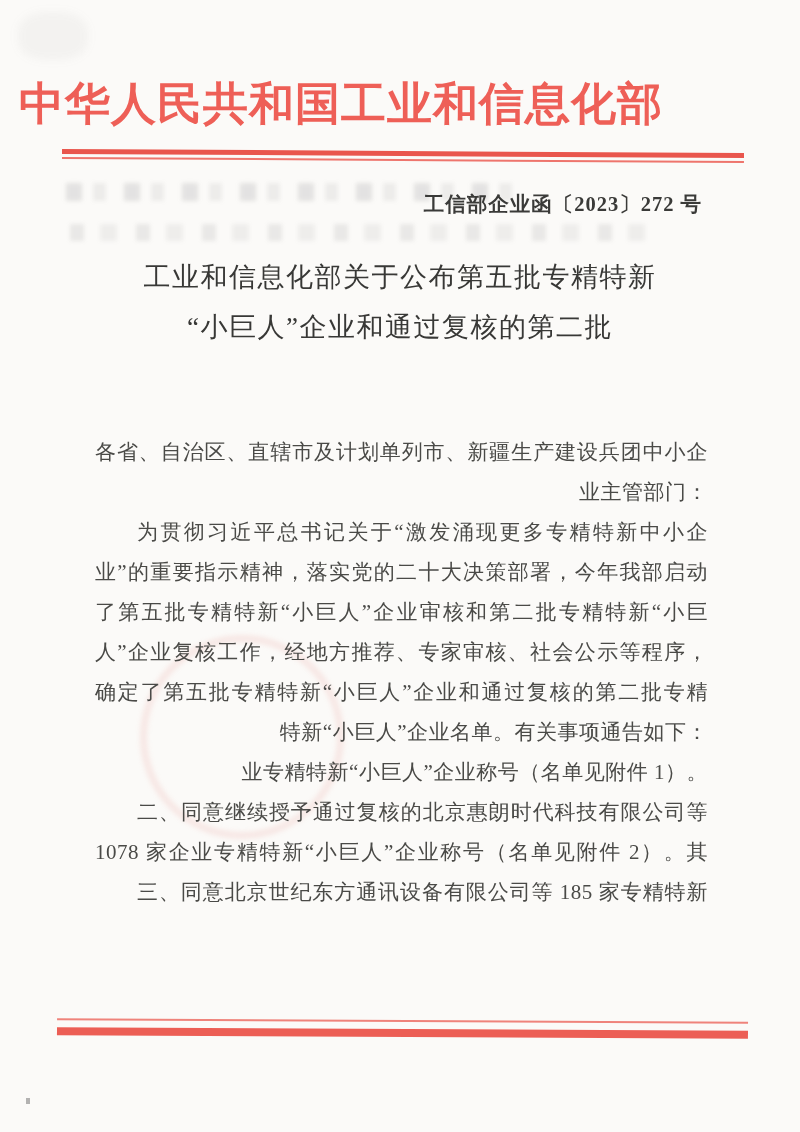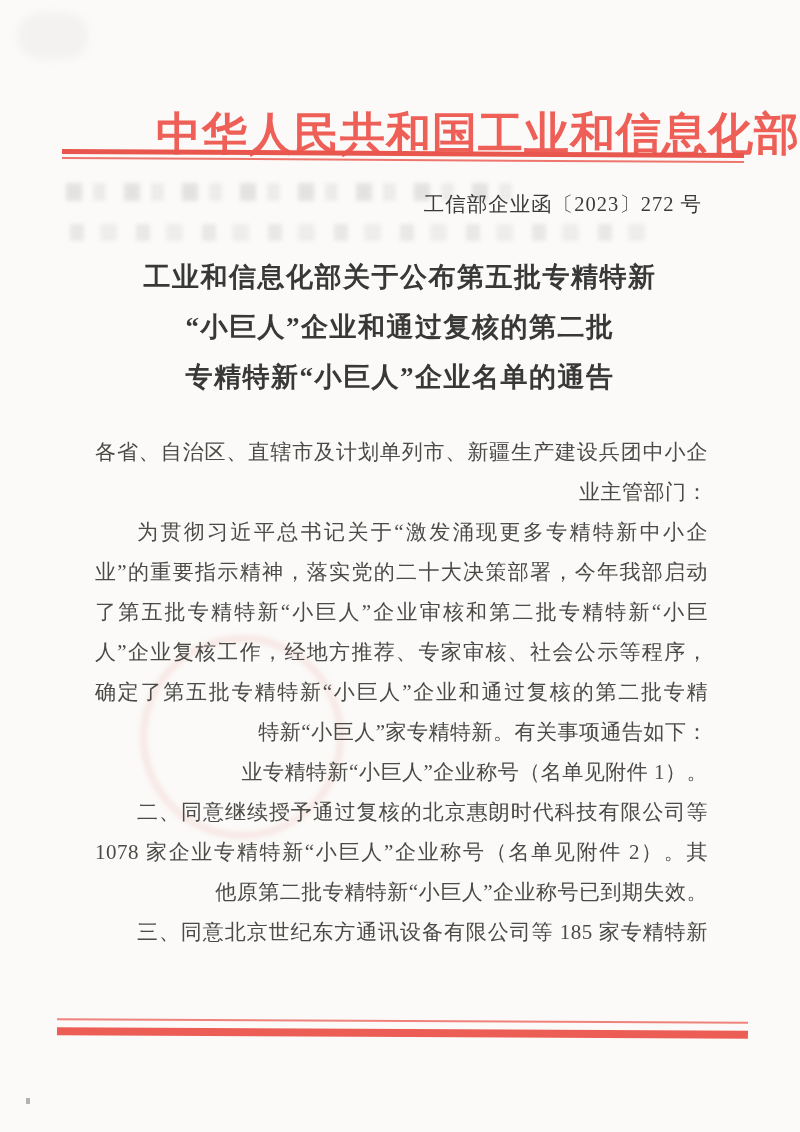--- a/index.html
+++ b/index.html
@@ -9,55 +9,57 @@
     height: 1132px;
     margin: 0 auto;
     background: #fbfaf8;
     overflow: hidden;
     font-family: "Liberation Serif", "DejaVu Serif", serif;
   }
 
   
   .ministry-name {
     position: absolute;
-    top: 104px; left: 0; right: 0;
-    text-align: right;
+    top: 74px; left: 0; right: 0;
+    text-align: left;
     font-size: 45px;
     font-weight: 700;
     letter-spacing: 1px;
     color: #ee5f57;
     filter: blur(0.25px);
     white-space: nowrap;
+    padding-left: 19px;
   }
   .header-rule {
     position: absolute;
     top: 151px; left: 62px; right: 56px;
     transform: rotate(0.35deg);
   }
   .header-rule .thick { height: 5px; background: #e9564d; }
   .header-rule .gap   { height: 3px; }
   .header-rule .thin  { height: 2px; background: #ee756d; }
 
   .doc-number {
     position: absolute;
     top: 190px; right: 98px;
     font-size: 20.5px;
     letter-spacing: 1px;
     color: #3a3a38;
     filter: blur(0.2px);
     white-space: nowrap;
+    font-weight: bold;
   }
 
   
   .doc-title {
     position: absolute;
     top: 252px; left: 60px; right: 60px;
     text-align: center;
     color: #383836;
-    font-weight: 700;
+    font-weight: 400;
     font-size: 27px;
     letter-spacing: 1.5px;
     filter: blur(0.25px);
   }
   .doc-title .title-line { line-height: 50px; white-space: nowrap; }
 
   
   .doc-body {
     position: absolute;
     top: 432px; left: 95px; width: 613px;
@@ -140,36 +142,34 @@
     <div class="thick"></div>
     <div class="gap"></div>
     <div class="thin"></div>
   </div>
 
   <div class="doc-number">工信部企业函〔2023〕272 号</div>
 
   <div class="doc-title">
     <div class="title-line">工业和信息化部关于公布第五批专精特新</div>
     <div class="title-line">“小巨人”企业和通过复核的第二批</div>
-    <div class="title-line">专精特新“小巨人”企业名单的通告</div>
   </div>
 
   <div class="doc-body">
     <p class="line jfull">各省、自治区、直辖市及计划单列市、新疆生产建设兵团中小企</p>
     <p class="line">业主管部门：</p>
     <p class="line jfull indent">为贯彻习近平总书记关于“激发涌现更多专精特新中小企</p>
     <p class="line jfull">业”的重要指示精神，落实党的二十大决策部署，今年我部启动</p>
     <p class="line jfull">了第五批专精特新“小巨人”企业审核和第二批专精特新“小巨</p>
     <p class="line jfull">人”企业复核工作，经地方推荐、专家审核、社会公示等程序，</p>
     <p class="line jfull">确定了第五批专精特新“小巨人”企业和通过复核的第二批专精</p>
-    <p class="line">特新“小巨人”家专精特新。有关事项通告如下：</p>
+    <p class="line">特新“小巨人”企业名单。有关事项通告如下：</p>
     <p class="line">业专精特新“小巨人”企业称号（名单见附件 1）。</p>
     <p class="line jfull indent">二、同意继续授予通过复核的北京惠朗时代科技有限公司等</p>
     <p class="line jfull">1078 家企业专精特新“小巨人”企业称号（名单见附件 2）。其</p>
-    <p class="line">他原第二批专精特新“小巨人”企业称号已到期失效。</p>
     <p class="line jfull indent">三、同意北京世纪东方通讯设备有限公司等 185 家专精特新</p>
   </div>
 
   <div class="footer-rule">
     <div class="thin"></div>
     <div class="gap"></div>
     <div class="thick"></div>
   </div>
 
 </div>

